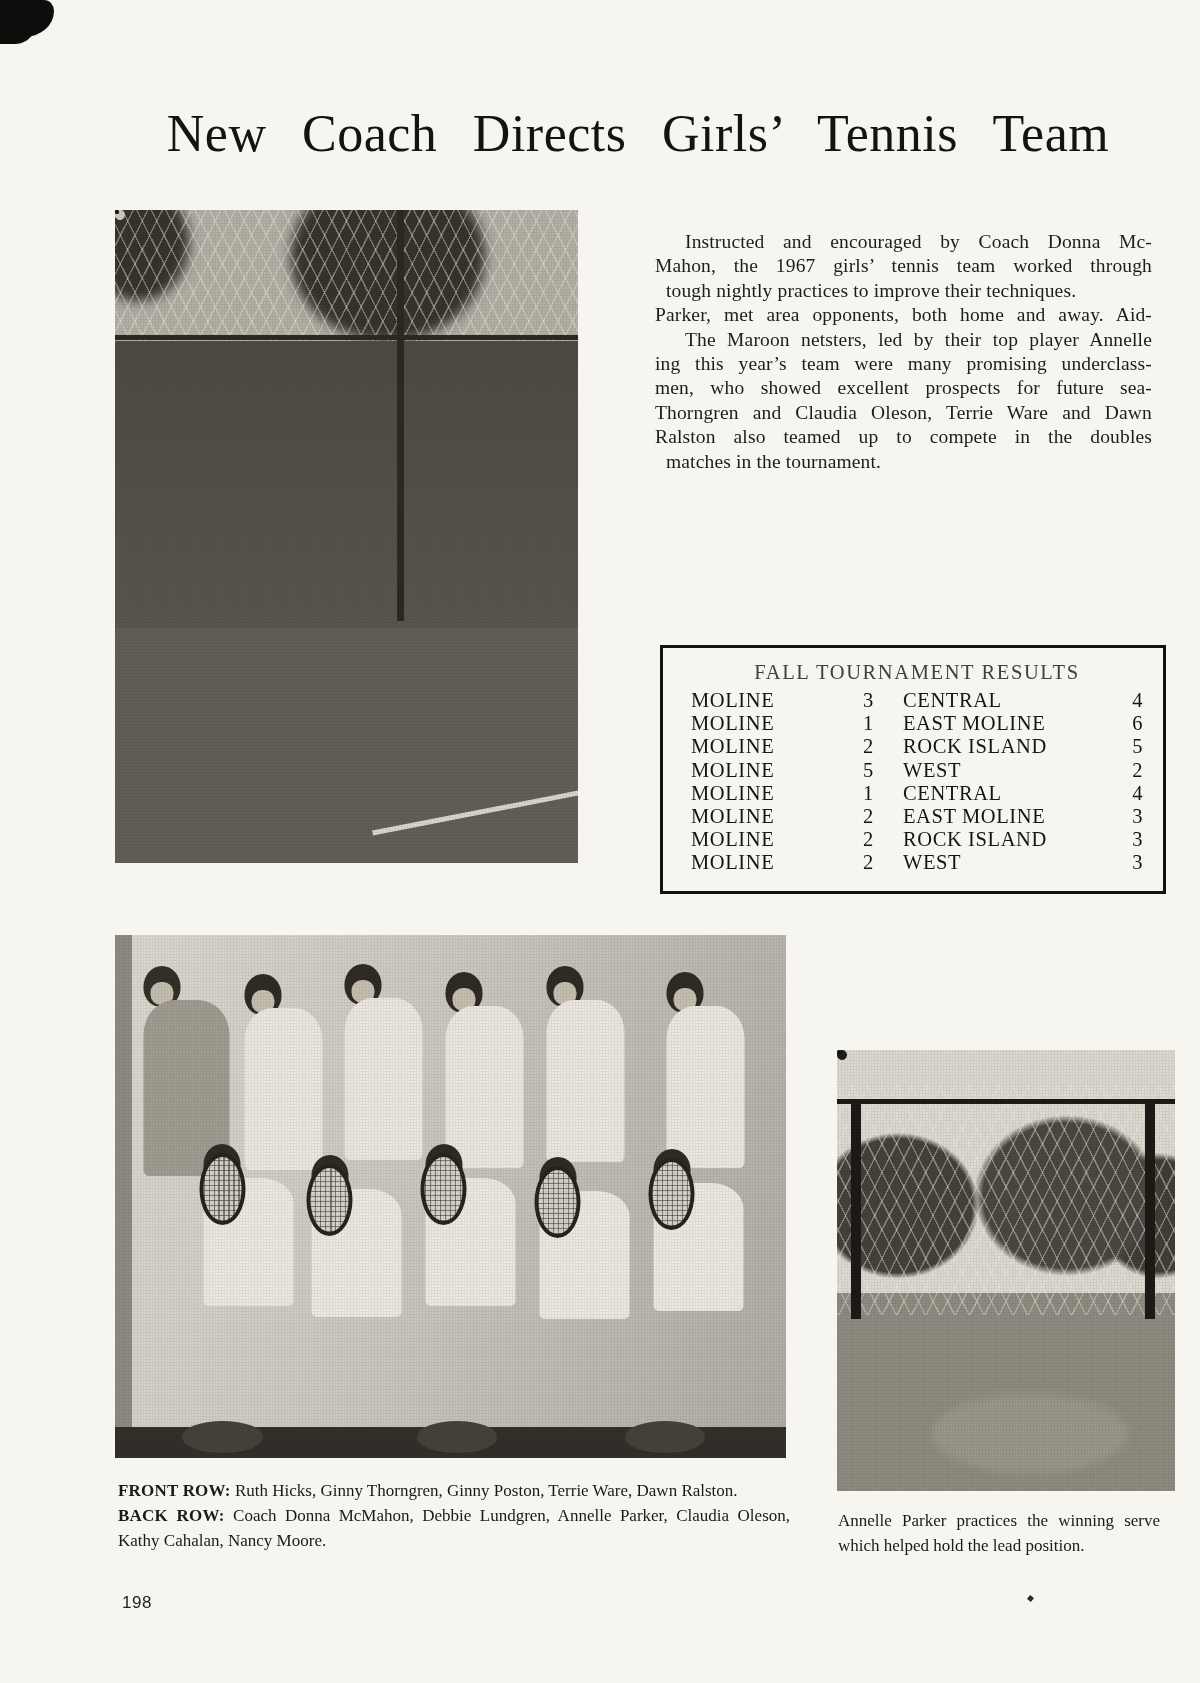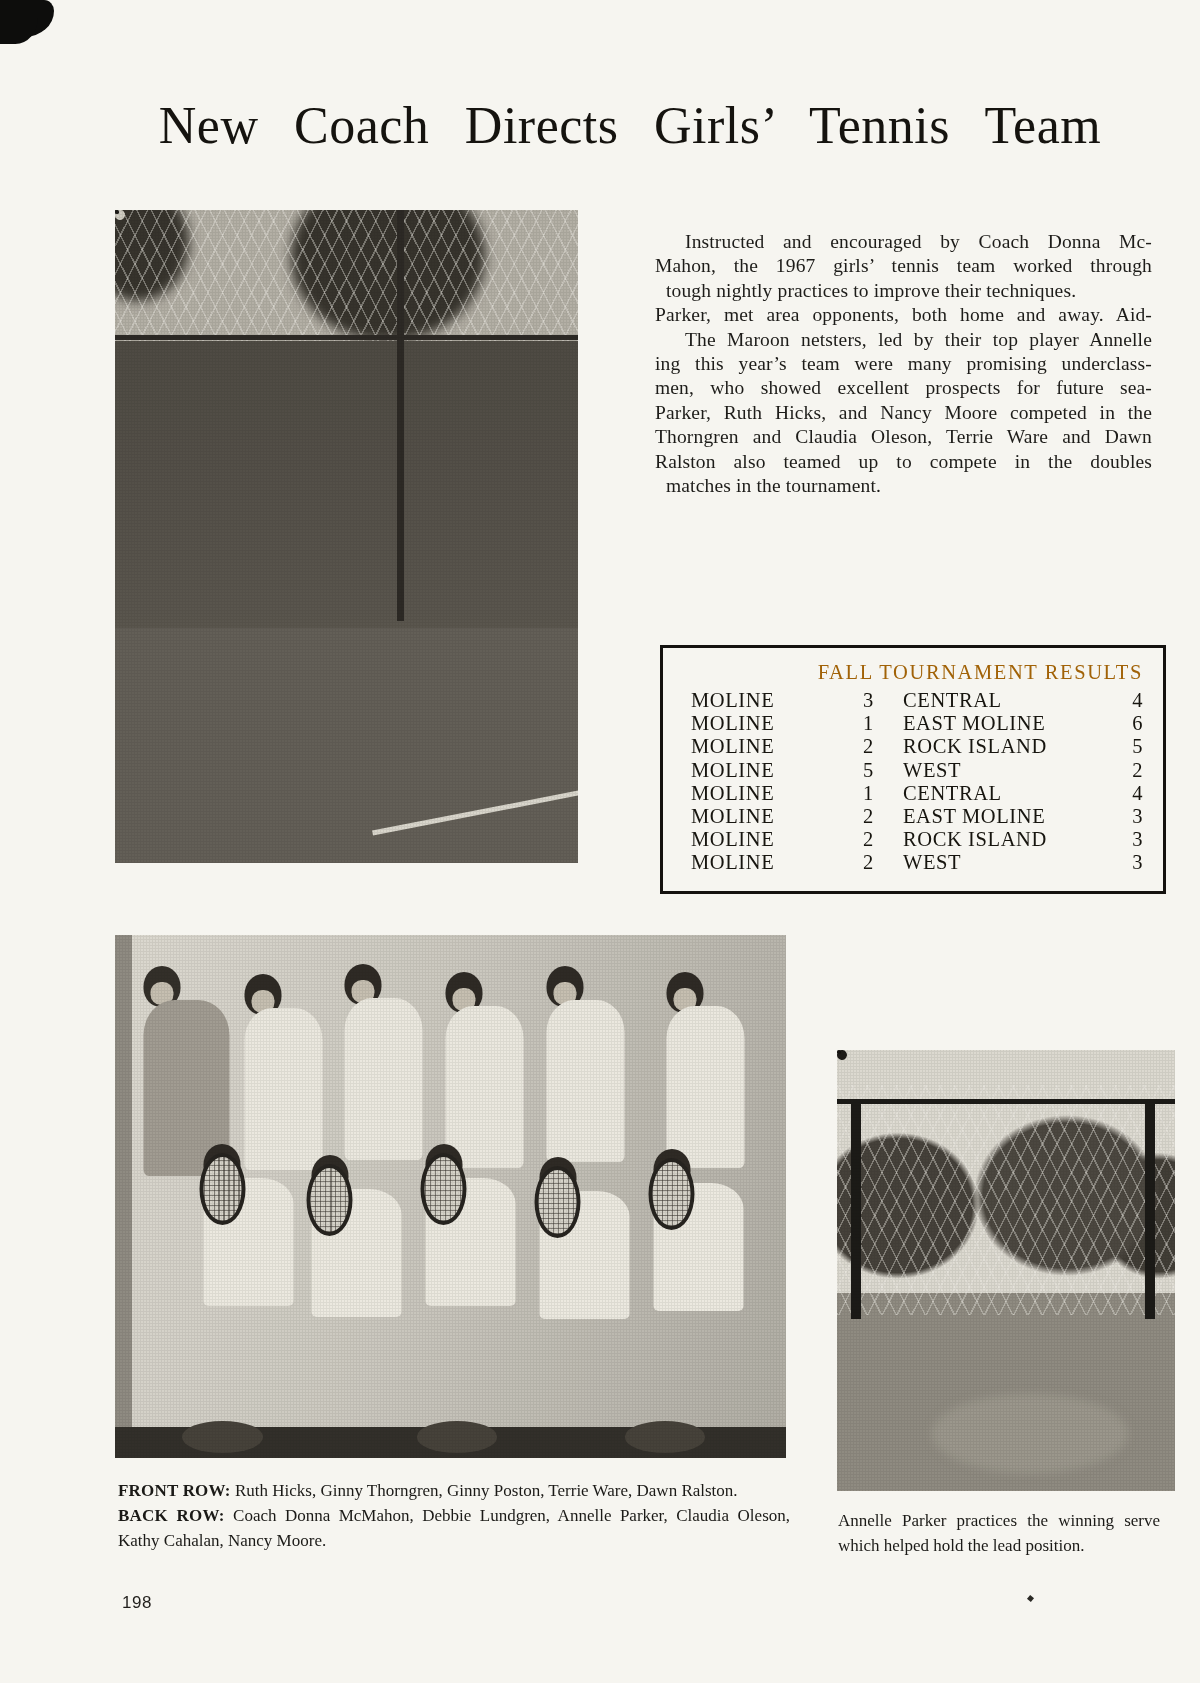--- a/index.html
+++ b/index.html
@@ -88,22 +88,22 @@
   
   .article{position:absolute;left:655px;top:230px;width:497px;}
   .article-line{font-size:19.5px;line-height:24.4px;text-align:justify;text-align-last:justify;
                 letter-spacing:.15px;}
   .article-line.indent{text-indent:30px;}
   .article-line.end{text-align-last:left;margin-left:11px;}
 
   
   .results-box{position:absolute;left:660px;top:645px;width:506px;border:3px solid #14120f;
                background:#f6f5f0;padding:13px 20px 16px 28px;box-sizing:border-box;}
-  .results-title{font-size:20.5px;letter-spacing:1.6px;text-align:right;margin-bottom:5px;
-                 color:#a16207;}
+  .results-title{font-size:20.5px;letter-spacing:1.6px;text-align:center;margin-bottom:5px;
+                 color:#404040;}
   .result-row{display:grid;grid-template-columns:172px 40px 1fr 26px;font-size:20.5px;
               line-height:23.2px;letter-spacing:.6px;color:#17150f;}
   .rr-opp-score{text-align:right;}
 
   
   .photo-team{left:115px;top:935px;width:671px;height:523px;
       background:linear-gradient(105deg,#dcd9d0 0%,#cbc8bf 45%,#b0ada4 100%);}
   .tp-edge{left:0;top:0;width:2.5%;height:100%;background:#8f8b82;}
   .tp-floor{left:0;bottom:0;width:100%;height:6%;background:#322f2a;}
   .tp-floorblob{bottom:1%;width:12%;height:6%;background:#46423a;border-radius:50%;}
@@ -156,21 +156,21 @@
   .page-number{position:absolute;left:122px;top:1593px;font-family:"Liberation Sans", sans-serif;
                font-size:17px;letter-spacing:.5px;color:#211f1c;}
 </style>
 </head>
 <body>
 
 <div class="page">
 
   <div class="corner-blob"></div>
 
-  <h1 class="headline" style="margin:0;font-weight:normal;">New Coach Directs Girls’ Tennis Team</h1>
+  <h1 class="headline" style="margin:8px;font-weight:normal;">New Coach Directs Girls’ Tennis Team</h1>
 
   <div class="photo photo-coach">
     <div class="p1-sky"></div>
     <div class="tree p1-tree1"></div>
     <div class="tree p1-tree2"></div>
     <div class="p1-fencemesh chainlink"></div>
     <div class="p1-rail"></div>
     <div class="p1-field"></div>
     <div class="p1-court"></div>
     <div class="p1-line"></div>
@@ -203,21 +203,20 @@
 
 
   <div class="article">
       <div class="article-line indent">Instructed and encouraged by Coach Donna Mc-</div>
       <div class="article-line">Mahon, the 1967 girls’ tennis team worked through</div>
       <div class="article-line end">tough nightly practices to improve their techniques.</div>
       <div class="article-line">Parker, met area opponents, both home and away. Aid-</div>
       <div class="article-line indent">The Maroon netsters, led by their top player Annelle</div>
       <div class="article-line">ing this year’s team were many promising underclass-</div>
       <div class="article-line">men, who showed excellent prospects for future sea-</div>
-      <div class="article-line">Parker, Ruth Hicks, and Nancy Moore competed in the</div>
       <div class="article-line">Thorngren and Claudia Oleson, Terrie Ware and Dawn</div>
       <div class="article-line">Ralston also teamed up to compete in the doubles</div>
       <div class="article-line end">matches in the tournament.</div>
     </div>
 
   <div class="results-box">
     <div class="results-title">FALL TOURNAMENT RESULTS</div>
     <div>
         <div class="result-row">
     <span class="rr-team">MOLINE</span>

